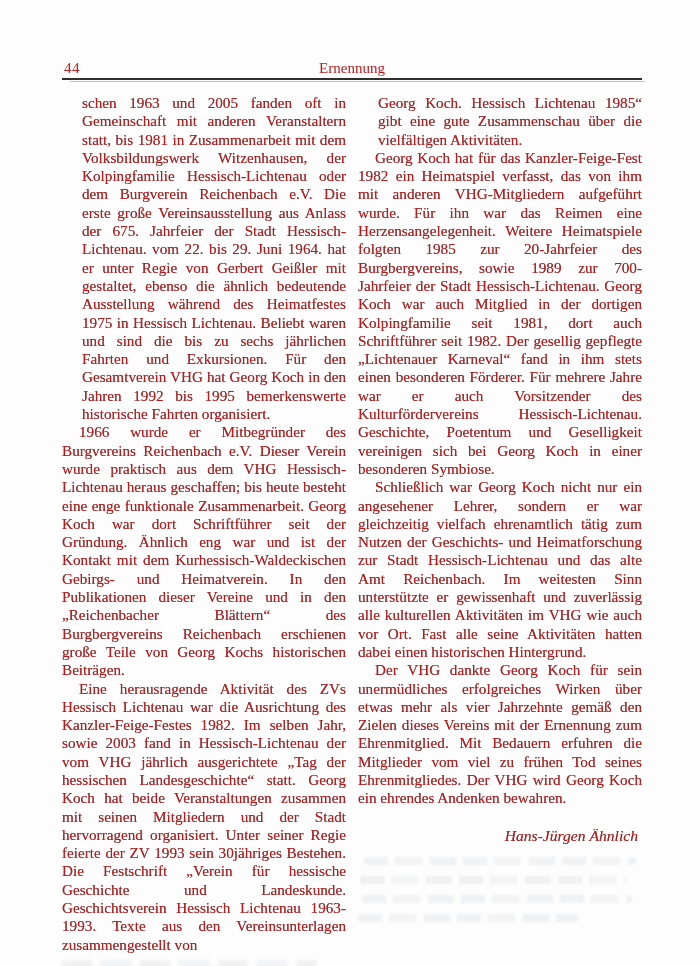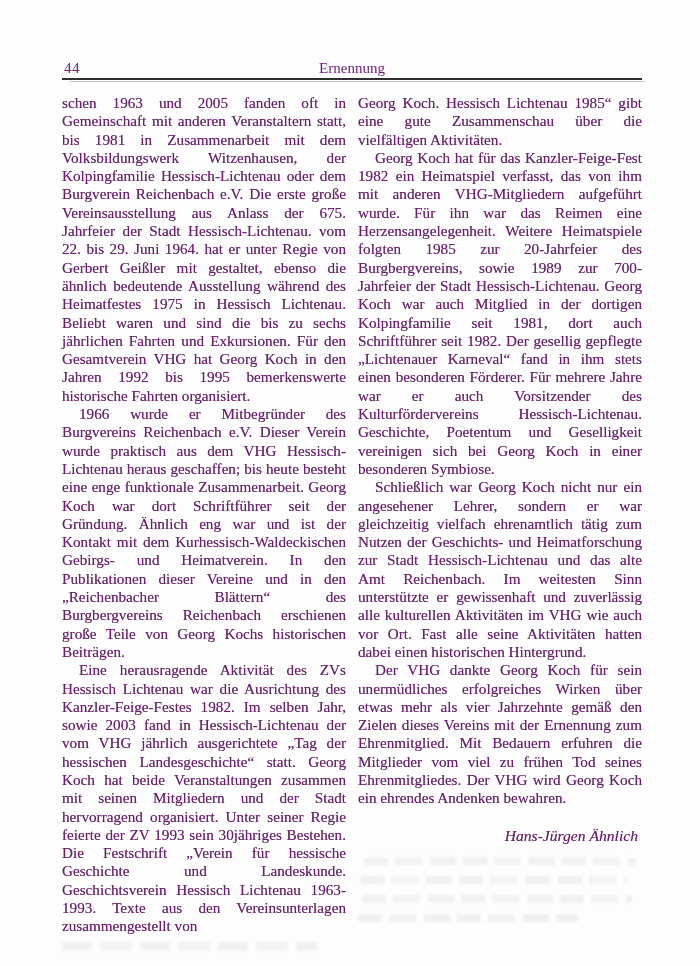--- a/index.html
+++ b/index.html
@@ -7,21 +7,21 @@
     padding: 0;
     background: #ffffff;
   }
   .page {
     position: relative;
     width: 700px;
     height: 966px;
     background: #fdfdfd;
     overflow: hidden;
     font-family: "Liberation Serif", "DejaVu Serif", serif;
-    color: #701a75;
+    color: #b91c1c;
   }
   
   .page-header {
     position: absolute;
     left: 62px;
     right: 58px;
     top: 60px;
     height: 18px;
     font-size: 15px;
   }
@@ -72,20 +72,21 @@
     hyphens: auto;
     -webkit-hyphens: auto;
     text-shadow: 0 0 0.3px rgba(20,20,20,0.55);
   }
   .col p {
     margin: 0;
     text-indent: 17px;
   }
   .col p.cont {
     text-indent: 0;
+    margin-left: 20px;
   }
   .signature {
     margin-top: 19px !important;
     text-indent: 0 !important;
     text-align: right;
     font-style: italic;
     font-size: 15.6px;
     padding-right: 4px;
   }
   

